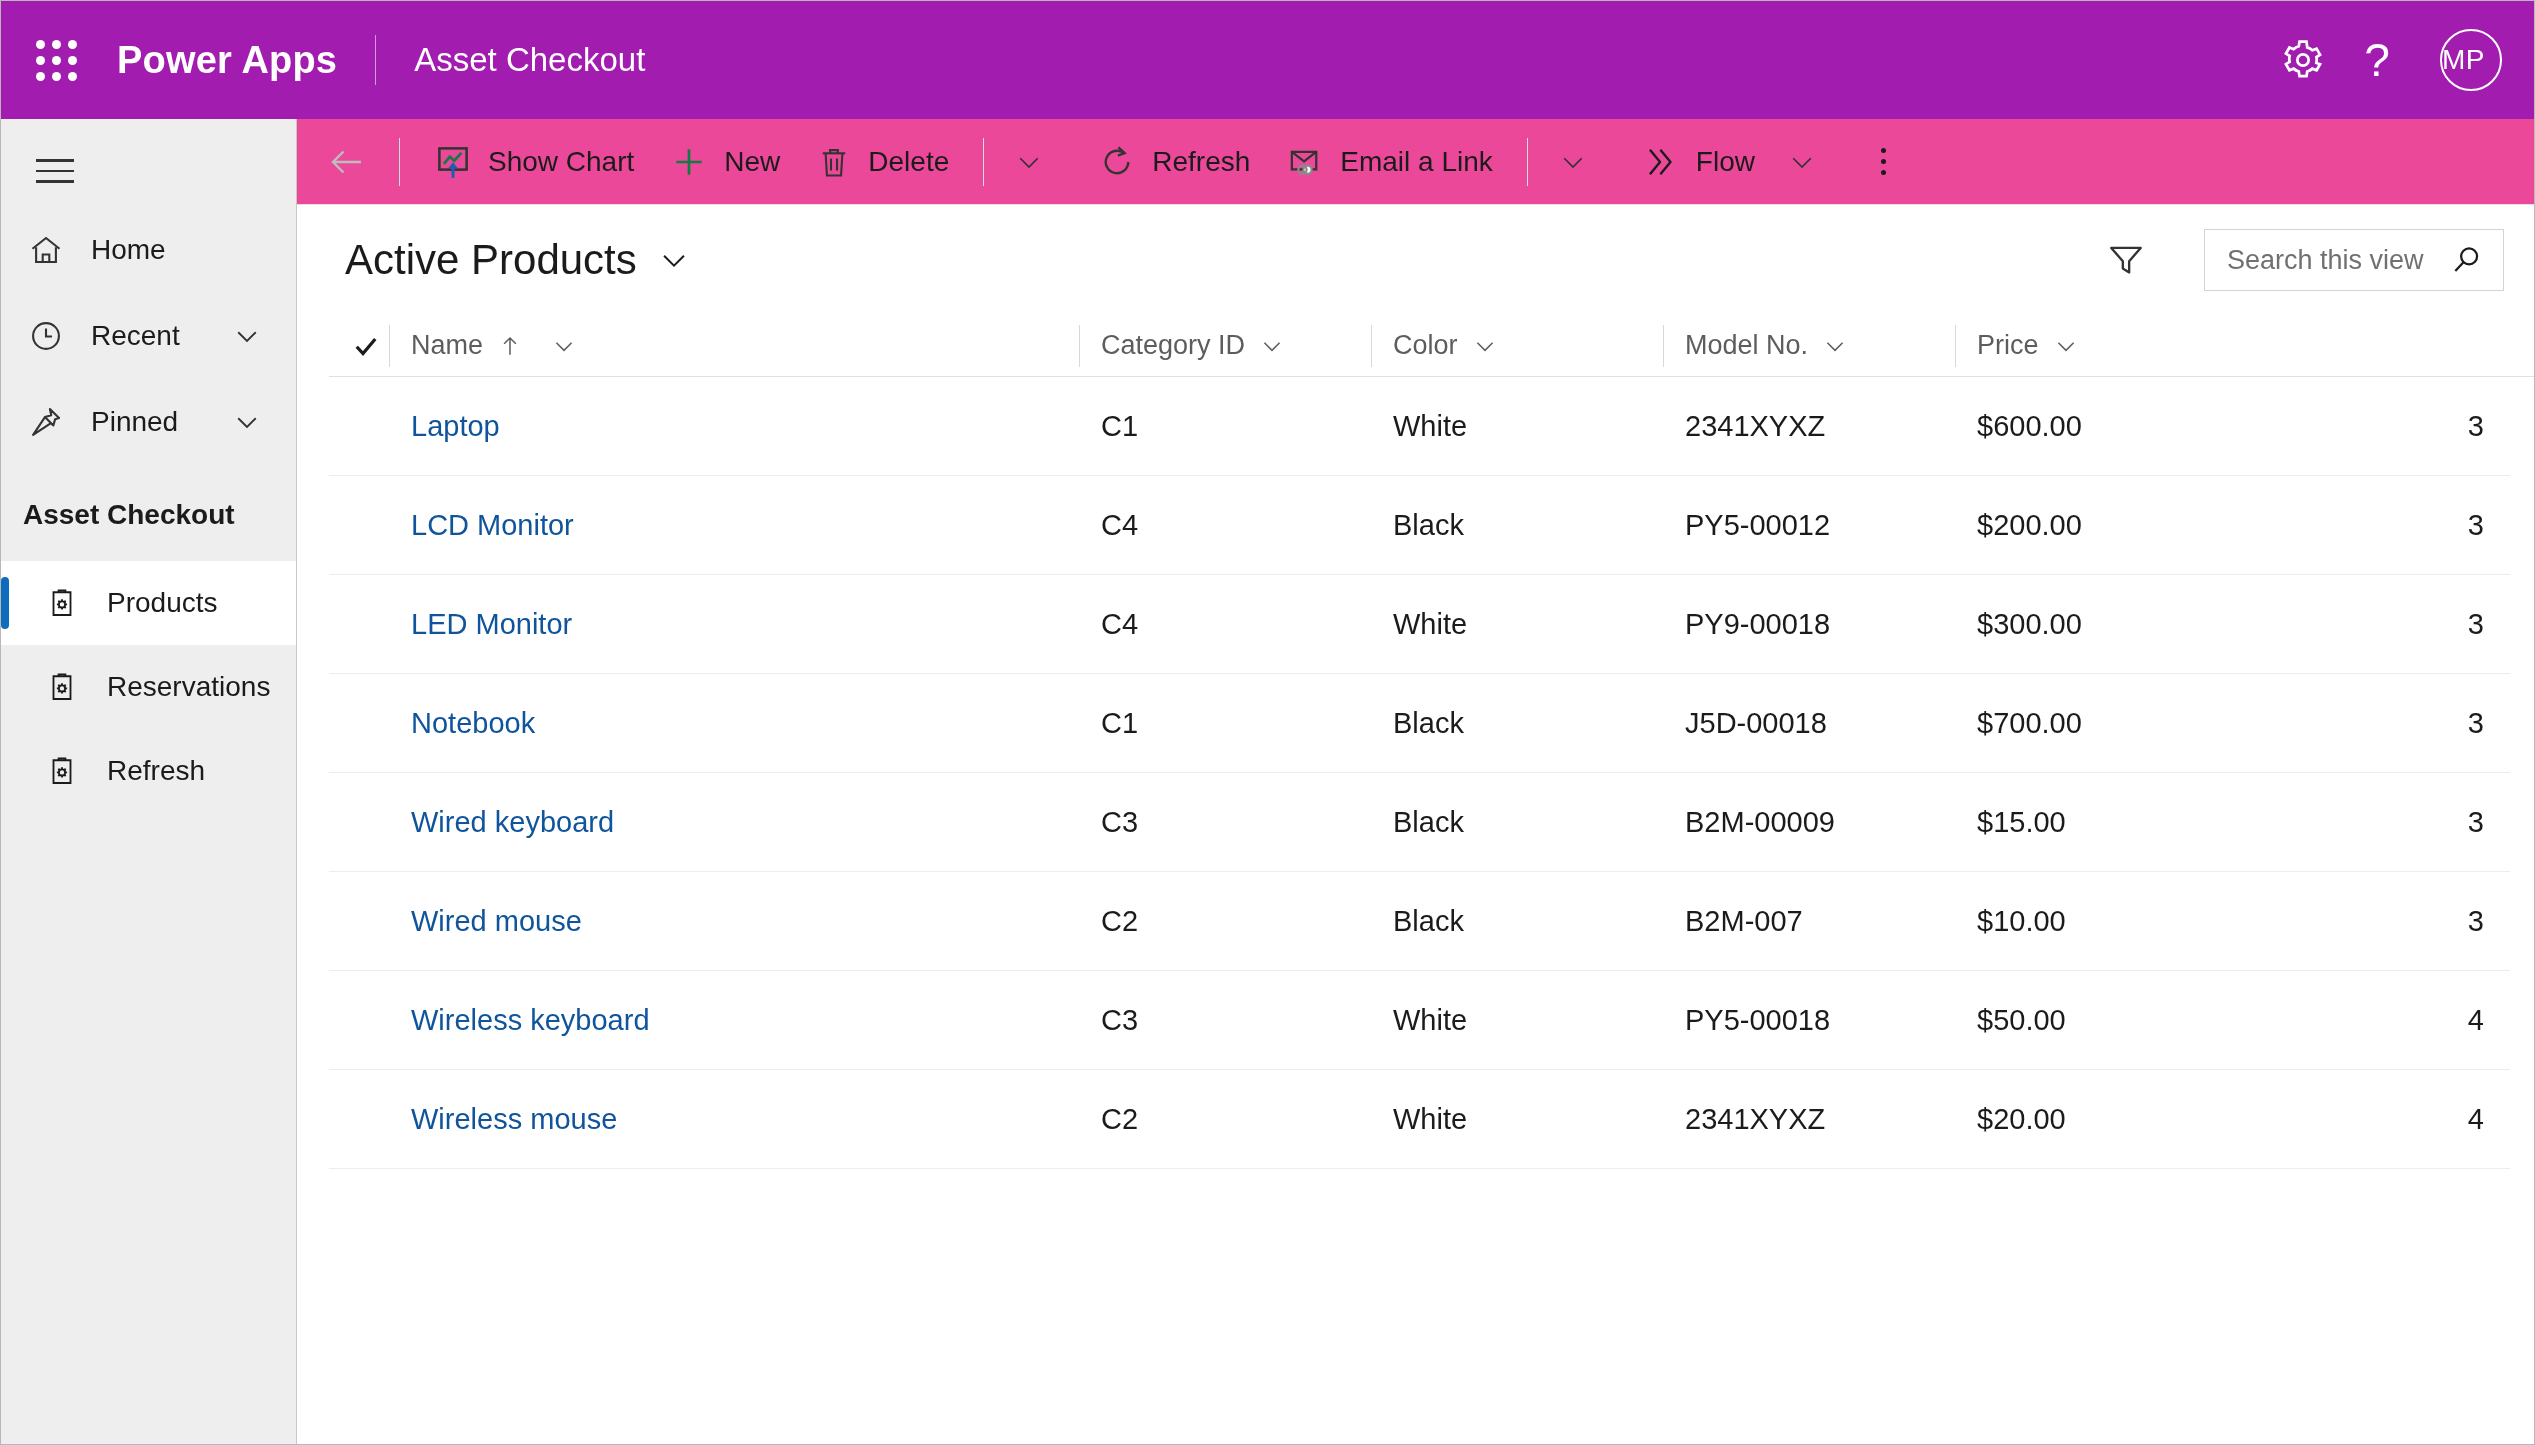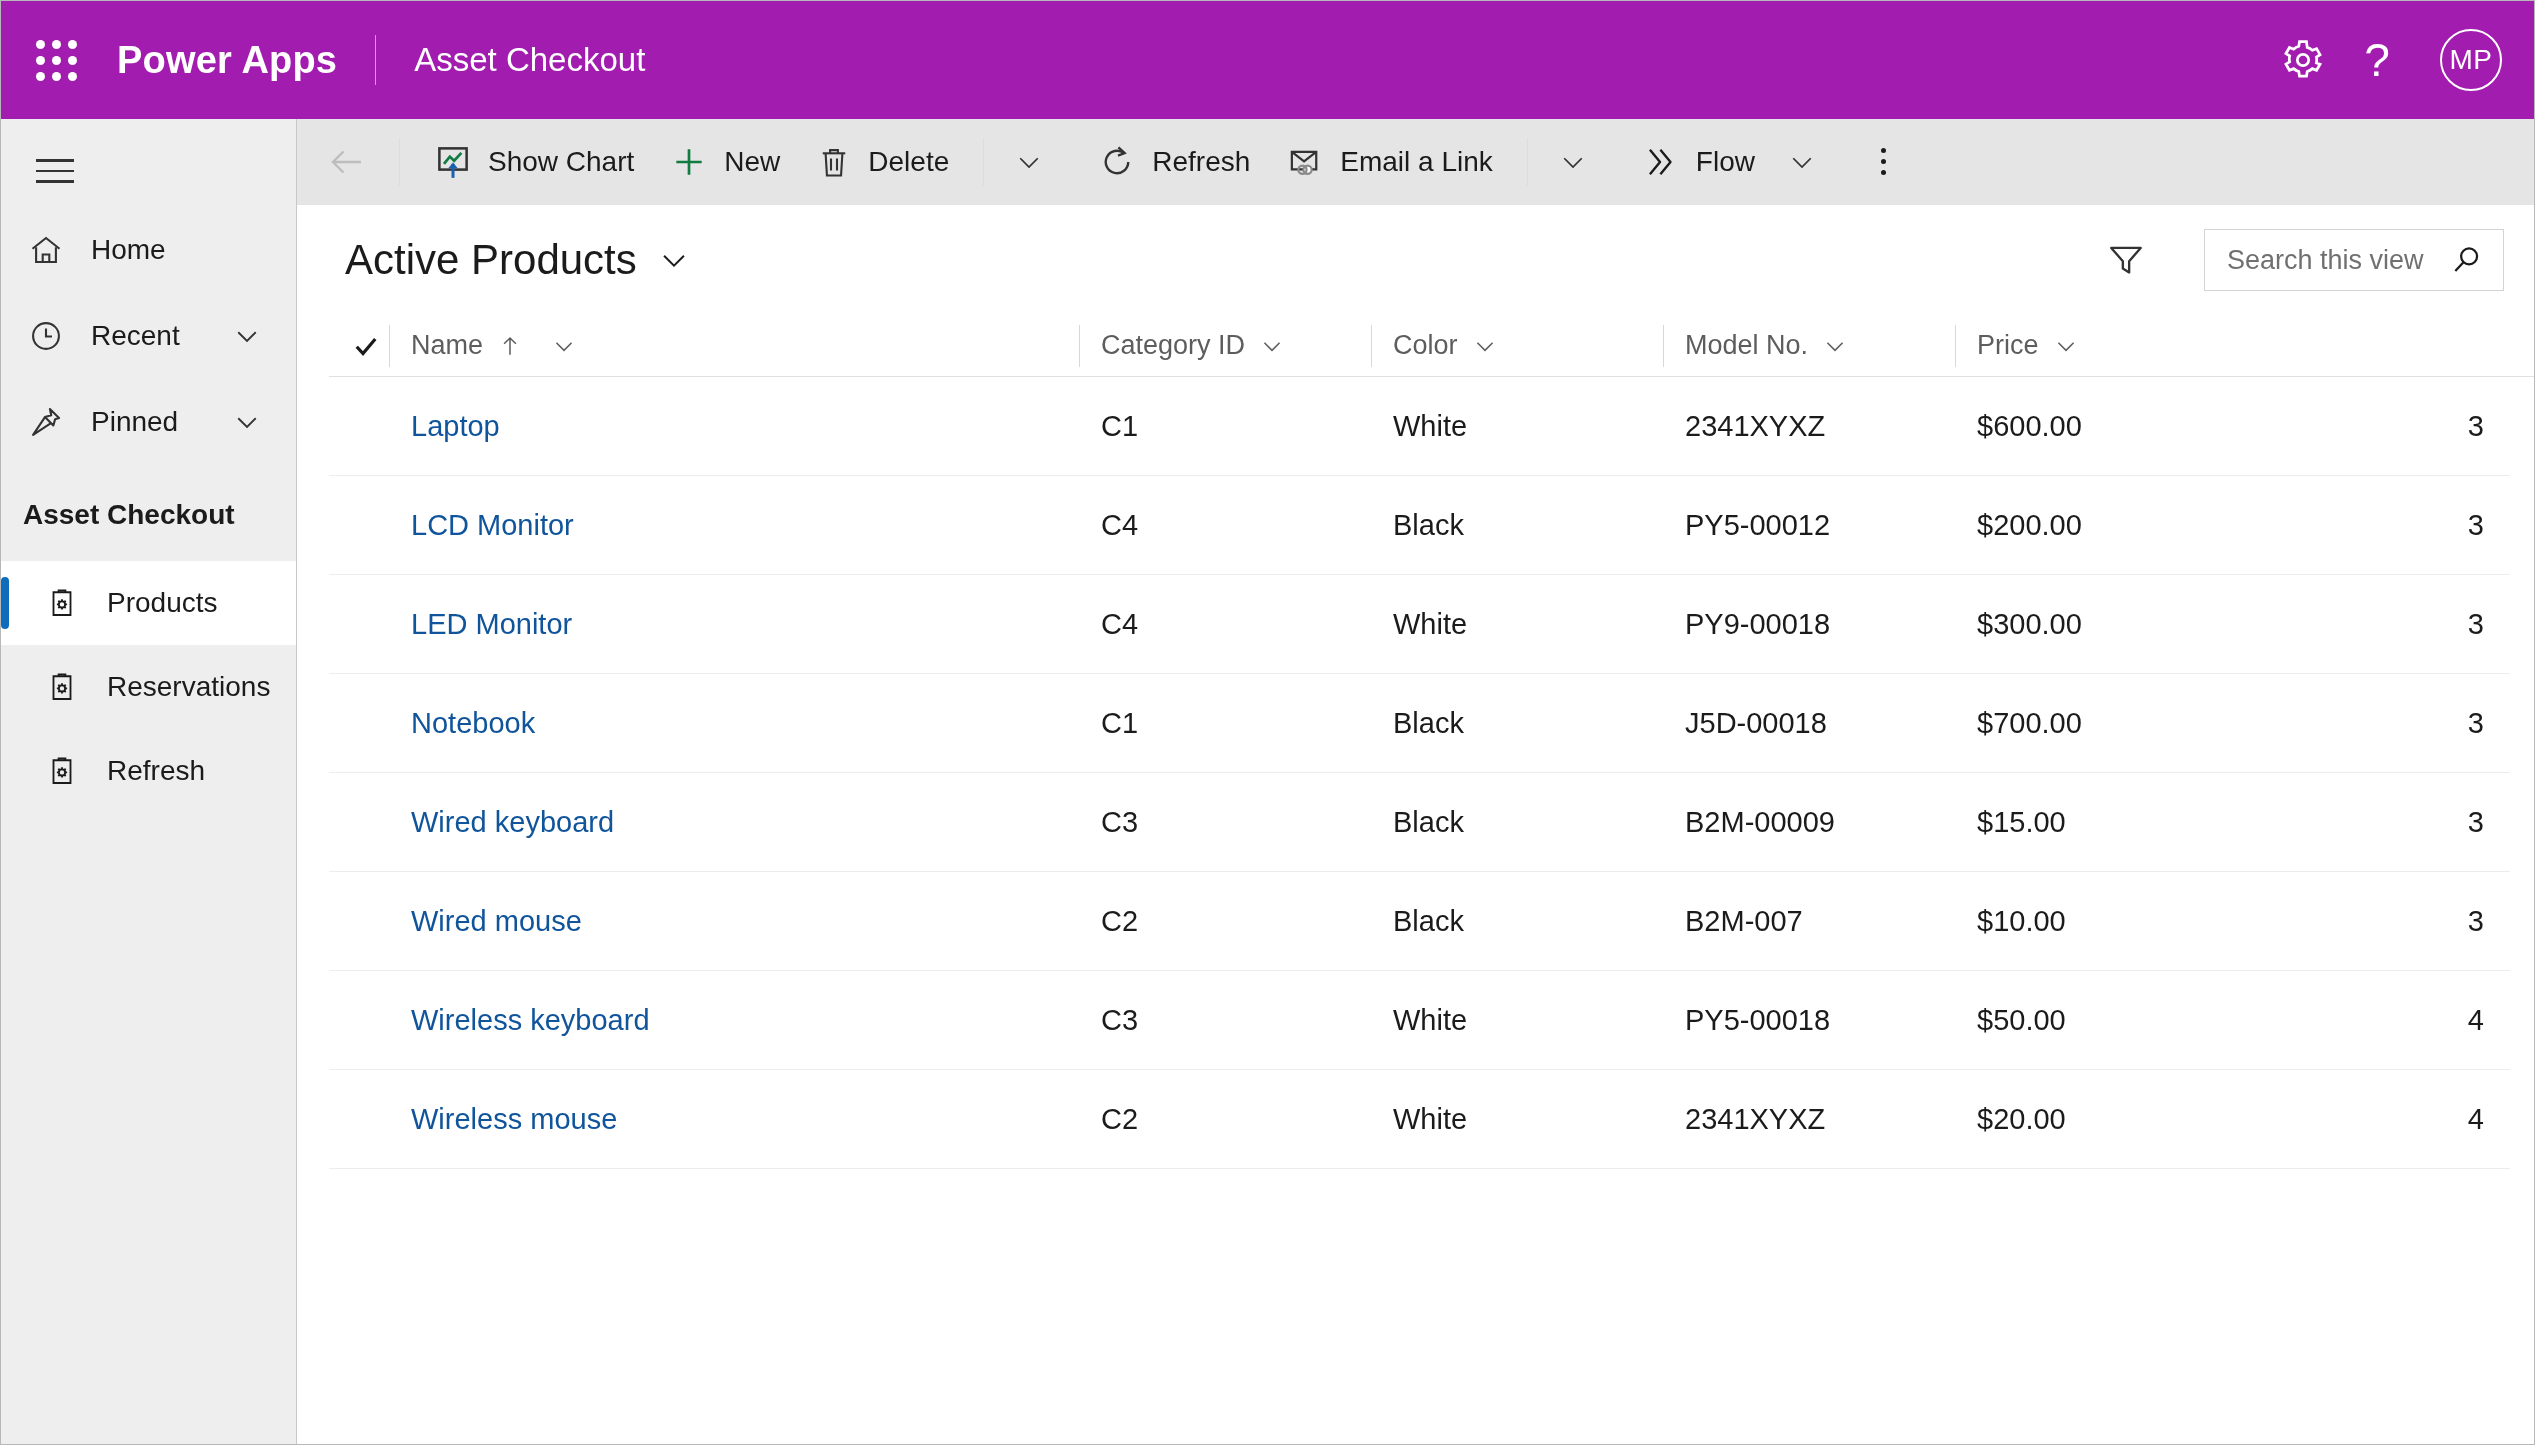--- a/index.html
+++ b/index.html
@@ -68,21 +68,21 @@
   .top-icon {
     width: 74px; height: 74px;
     display: flex; align-items: center; justify-content: center;
     cursor: pointer; flex: 0 0 auto;
   }
   .help-glyph { font-size: 46px; line-height: 1; color: #ffffff; font-weight: 300; }
   .avatar {
     width: 62px; height: 62px;
     border: 2.5px solid #ffffff;
     border-radius: 50%;
-    display: flex; align-items: center; justify-content: center;
+    display: flex; align-items: center; 
     font-size: 28px;
     letter-spacing: 0.5px;
     margin-left: 26px;
     cursor: pointer;
     flex: 0 0 auto;
   }
 
   
   .body {
     flex: 1 1 auto;
@@ -177,21 +177,21 @@
     display: flex;
     flex-direction: column;
     min-width: 0;
     background: #ffffff;
   }
 
   
   .cmdbar {
     height: 86px;
     min-height: 86px;
-    background: #e5e5e5;
+    background: #ec4899;
     border-bottom: 1px solid #e3e3e3;
     display: flex;
     align-items: center;
     padding-left: 14px;
   }
   .cmd-back {
     width: 72px; height: 72px;
     display: flex; align-items: center; justify-content: center;
     cursor: pointer;
     color: #bdbdbd;

